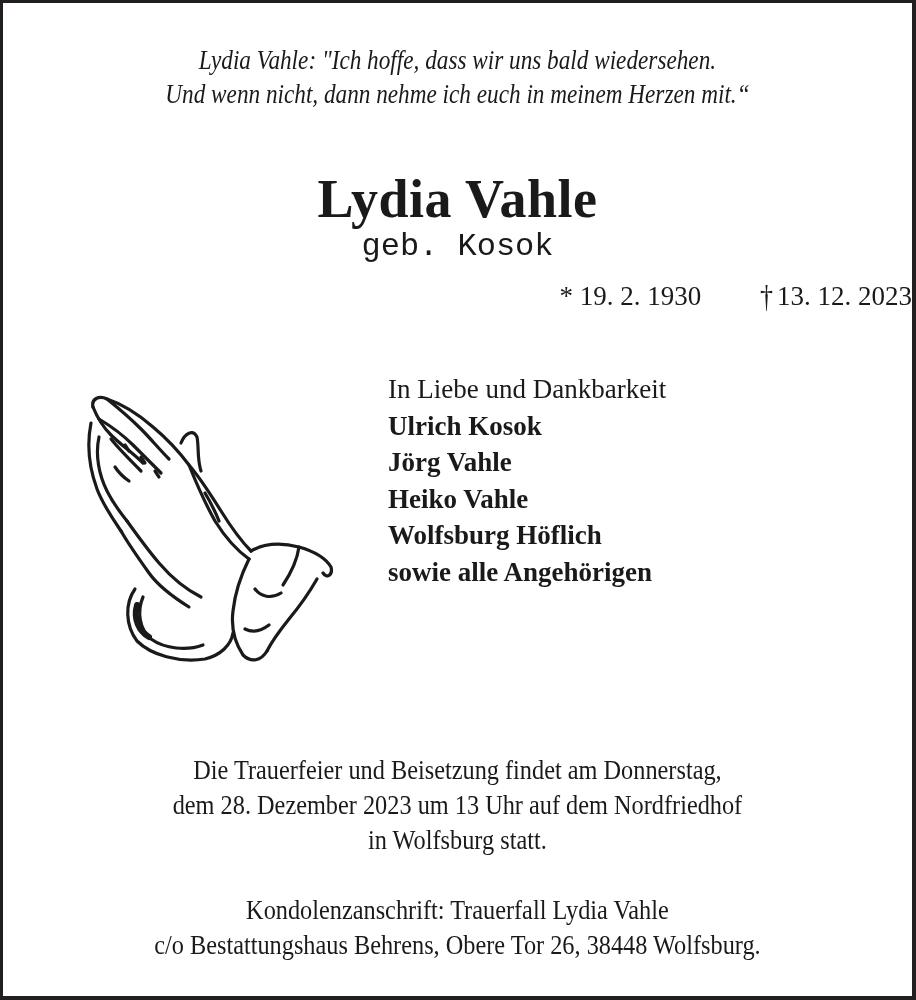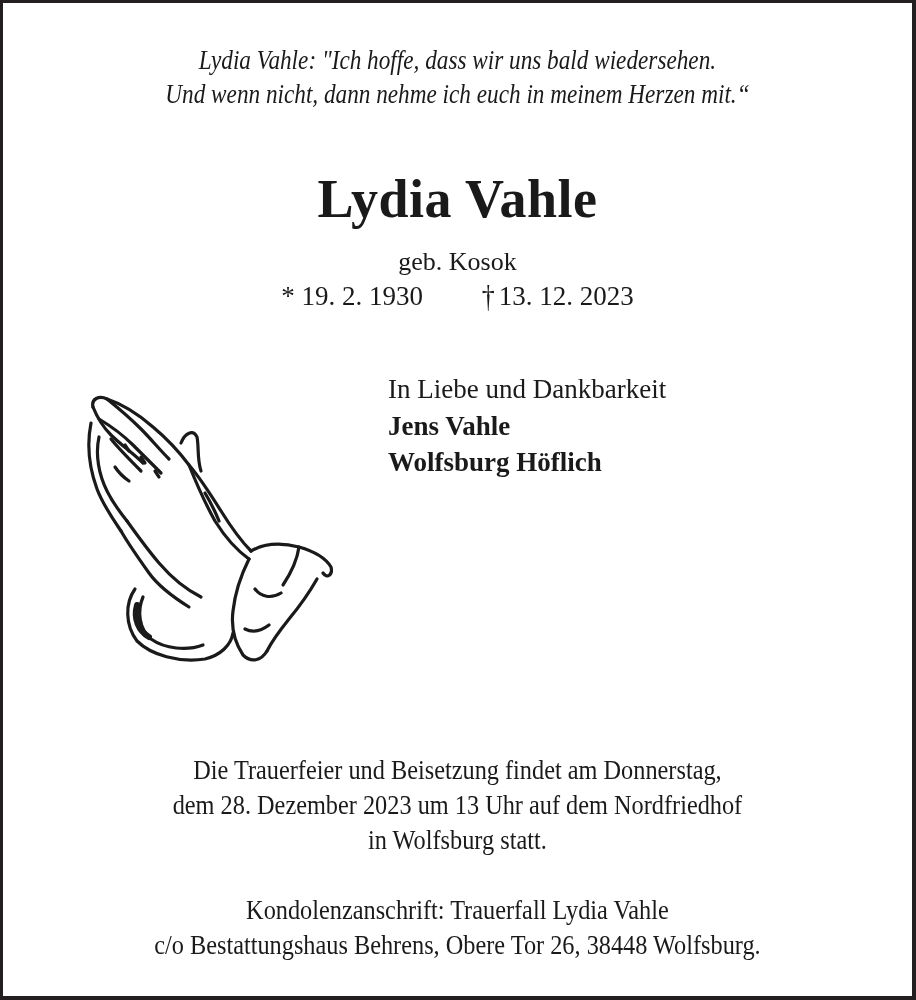--- a/index.html
+++ b/index.html
@@ -36,28 +36,30 @@
 
     .name {
       top: 150px;
       font-weight: bold;
       font-size: 54px;
       line-height: 76px;
       letter-spacing: 0.5px;
       margin-top: 8px;
     }
     .maiden {
-      top: 243px;
-      font-size: 26px;
+      top: 228px;
+      font-size: 32px;
       line-height: 32px;
+      font-family: Liberation Mono, monospace;
     }
     .dates {
       top: 276px;
       font-size: 27px;
       line-height: 34px;
+      text-align: right;
     }
     .dates .birth { display: inline-block; margin-right: 52px; }
     .dates .death { display: inline-block; }
     .dagger {
       display: inline-block;
       font-size: 26px;
       transform: scaleY(1.25);
       margin-right: 4px;
     }
 
@@ -153,22 +155,25 @@
 
     <path d="M40 52 L44 58"></path>
     <path d="M56 64 L60 70"></path>
     <path d="M70 78 L74 84"></path>
     <path d="M30 74 C34 80 38 84 44 88"></path>
     <path d="M120 100 C126 110 130 118 134 128"></path>
   </svg>
 
   <div class="family">
     <span class="intro">In Liebe und Dankbarkeit</span>
-    <span class="member">Jens Vahle</span>
+    <span class="member">Ulrich Kosok</span>
+    <span class="member">Jörg Vahle</span>
+    <span class="member">Heiko Vahle</span>
     <span class="member">Wolfsburg Höflich</span>
+    <span class="member">sowie alle Angehörigen</span>
   </div>
 
   <div class="abs ceremony">
     <span>Die Trauerfeier und Beisetzung findet am Donnerstag,</span>
     <span>dem 28. Dezember 2023 um 13 Uhr auf dem Nordfriedhof</span>
     <span>in Wolfsburg statt.</span>
   </div>
 
   <div class="abs condolence">
     <span>Kondolenzanschrift: Trauerfall Lydia Vahle</span>

